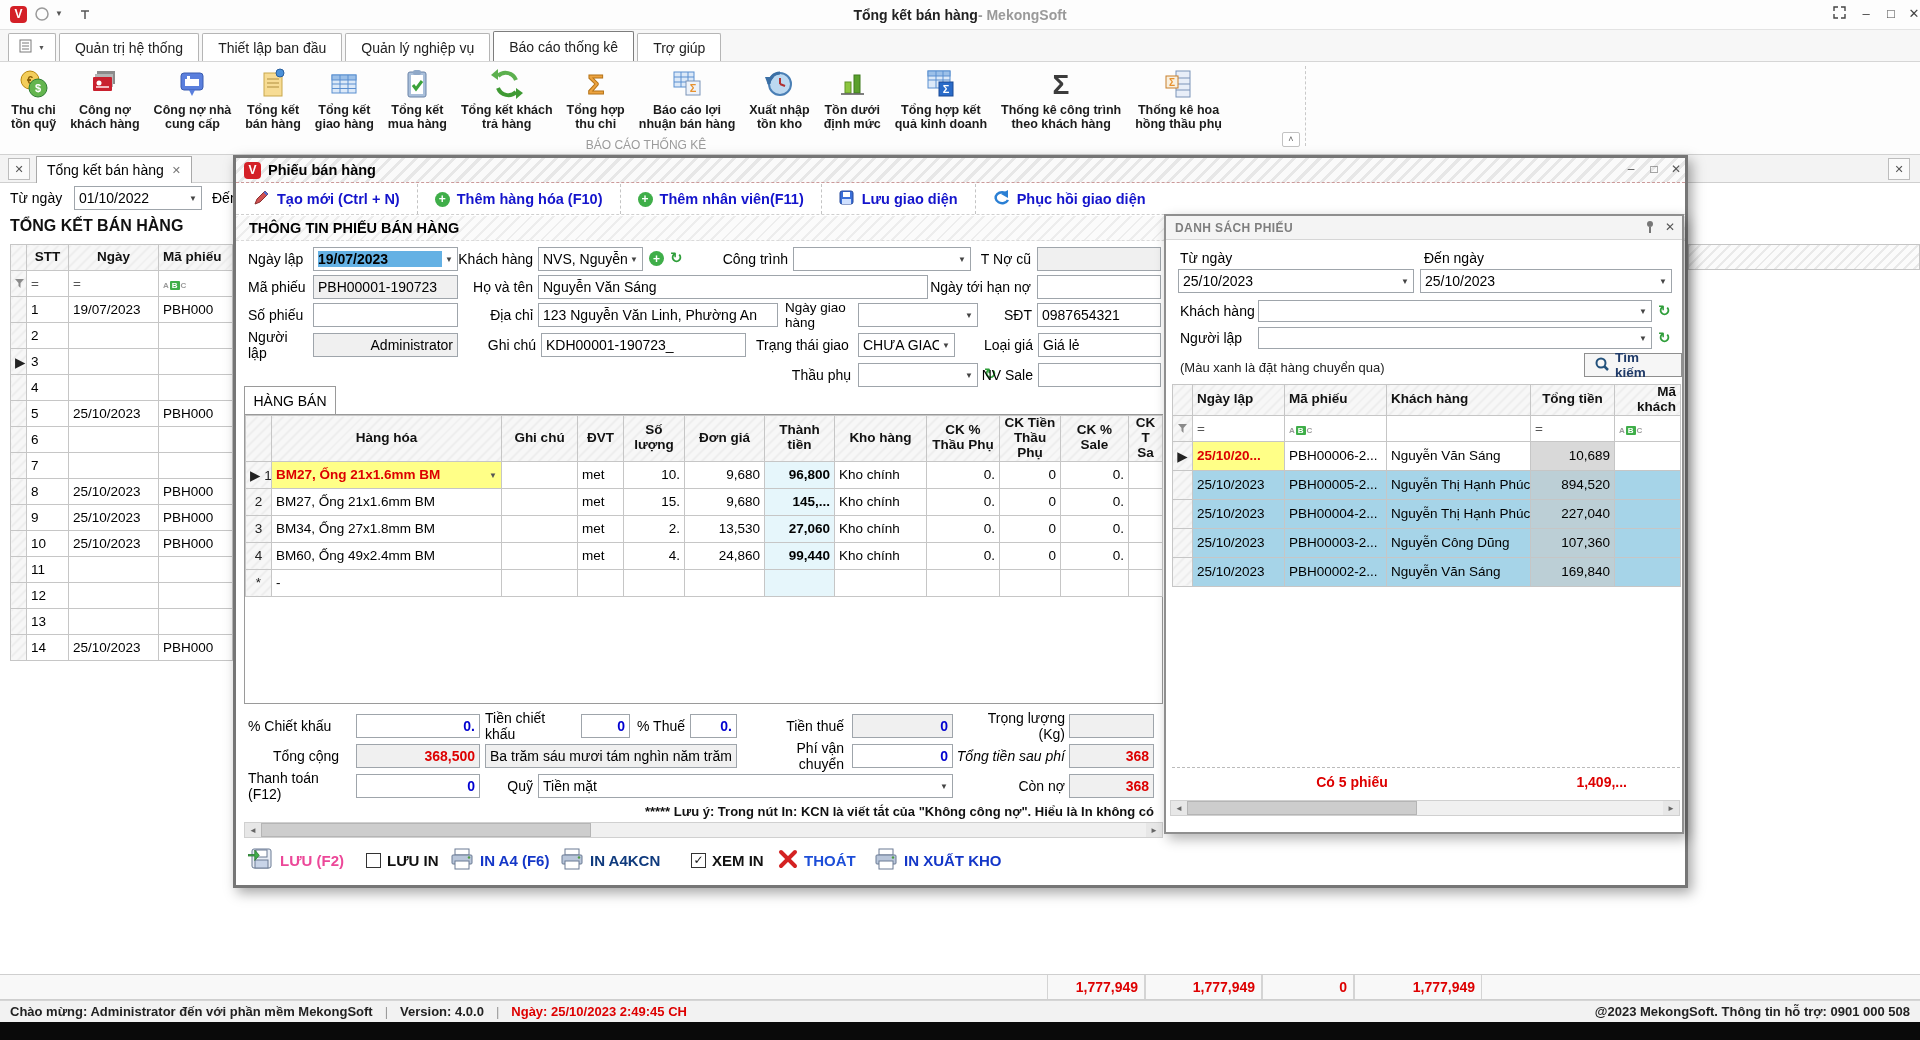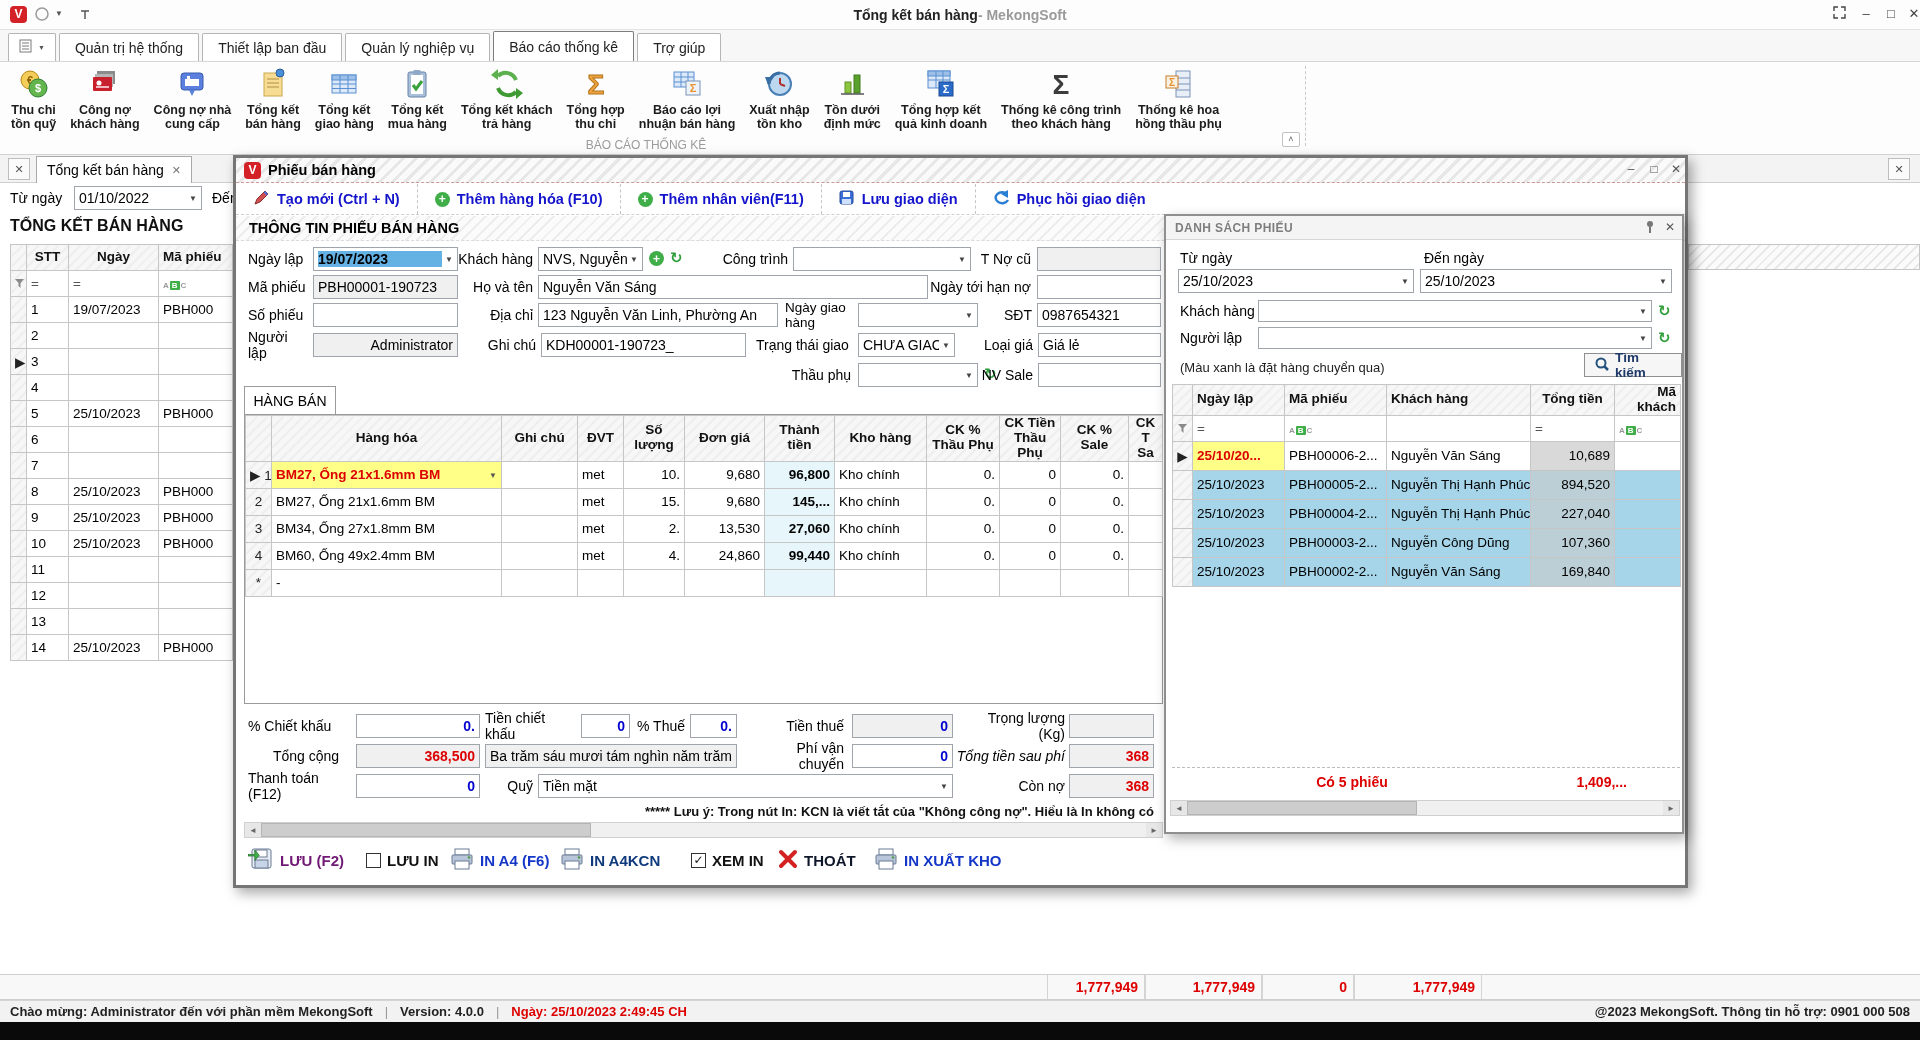--- a/index.html
+++ b/index.html
@@ -774,21 +774,21 @@
 
     <div class="note" style="left:318px;top:646px;width:600px;">***** Lưu ý: Trong nút In: KCN là viết tắt của "Không công nợ". Hiểu là In không có</div>
 
     <div class="hscroll" style="left:8px;top:664px;width:919px;">
       <div class="arr">◄</div>
       <div class="thumb" style="width:330px;"></div>
       <div style="flex:1;"></div>
       <div class="arr">►</div>
     </div>
 
-    <div class="dbtn" style="left:12px;top:686px;color:#701a75;">
+    <div class="dbtn" style="left:12px;top:686px;color:#ec4899;">
       <span><svg width="26" height="26">
               <rect x="4" y="3" width="19" height="19" rx="2" fill="#e8edf5" stroke="#6b7b94"></rect>
               <rect x="8" y="4" width="11" height="7" fill="#fff" stroke="#6b7b94"></rect>
               <rect x="7" y="14" width="13" height="8" fill="#c8d4e8" stroke="#6b7b94"></rect>
               <polygon points="0,14 9,14 9,8 15,15 9,22 9,16 0,16" fill="#3fae49" stroke="#23702b" transform="translate(0,-2) scale(0.75)"></polygon>
             </svg></span>
       <span>LƯU (F2)</span>
     </div>
     <div class="dbtn" style="left:130px;top:686px;color:#111;">
       <span class="chk"></span>
@@ -809,21 +809,21 @@
               <rect x="2" y="7" width="20" height="9" rx="1" fill="#b9c6da" stroke="#6b7b94"></rect>
               <rect x="5" y="13" width="14" height="8" fill="#fff" stroke="#6b7b94"></rect>
               <circle cx="19" cy="9.5" r="1.2" fill="#4a9a3f"></circle>
             </svg></span>
       <span>IN A4KCN</span>
     </div>
     <div class="dbtn" style="left:455px;top:686px;color:#111;">
       <span class="chk">✓</span>
       <span>XEM IN</span>
     </div>
-    <div class="dbtn" style="left:542px;top:686px;color:#0f172a;">
+    <div class="dbtn" style="left:542px;top:686px;color:#1d4ed8;">
       <span><svg width="20" height="20">
               <line x1="3" y1="3" x2="17" y2="17" stroke="#d42222" stroke-width="4" stroke-linecap="round"></line>
               <line x1="17" y1="3" x2="3" y2="17" stroke="#d42222" stroke-width="4" stroke-linecap="round"></line>
             </svg></span>
       <span>THOÁT</span>
     </div>
     <div class="dbtn" style="left:638px;top:686px;color:#1437c8;">
       <span><svg width="24" height="22">
               <rect x="5" y="1" width="14" height="6" fill="#fff" stroke="#6b7b94"></rect>
               <rect x="2" y="7" width="20" height="9" rx="1" fill="#b9c6da" stroke="#6b7b94"></rect>

